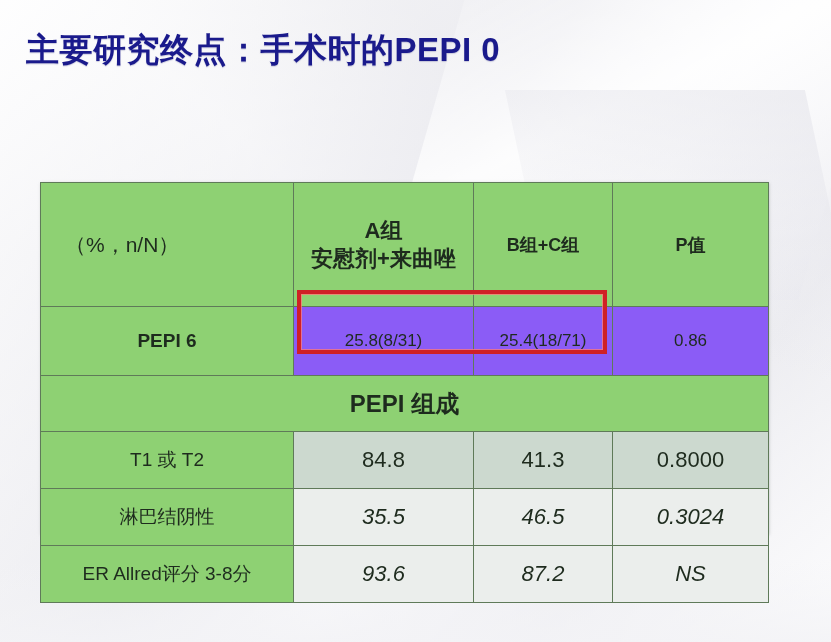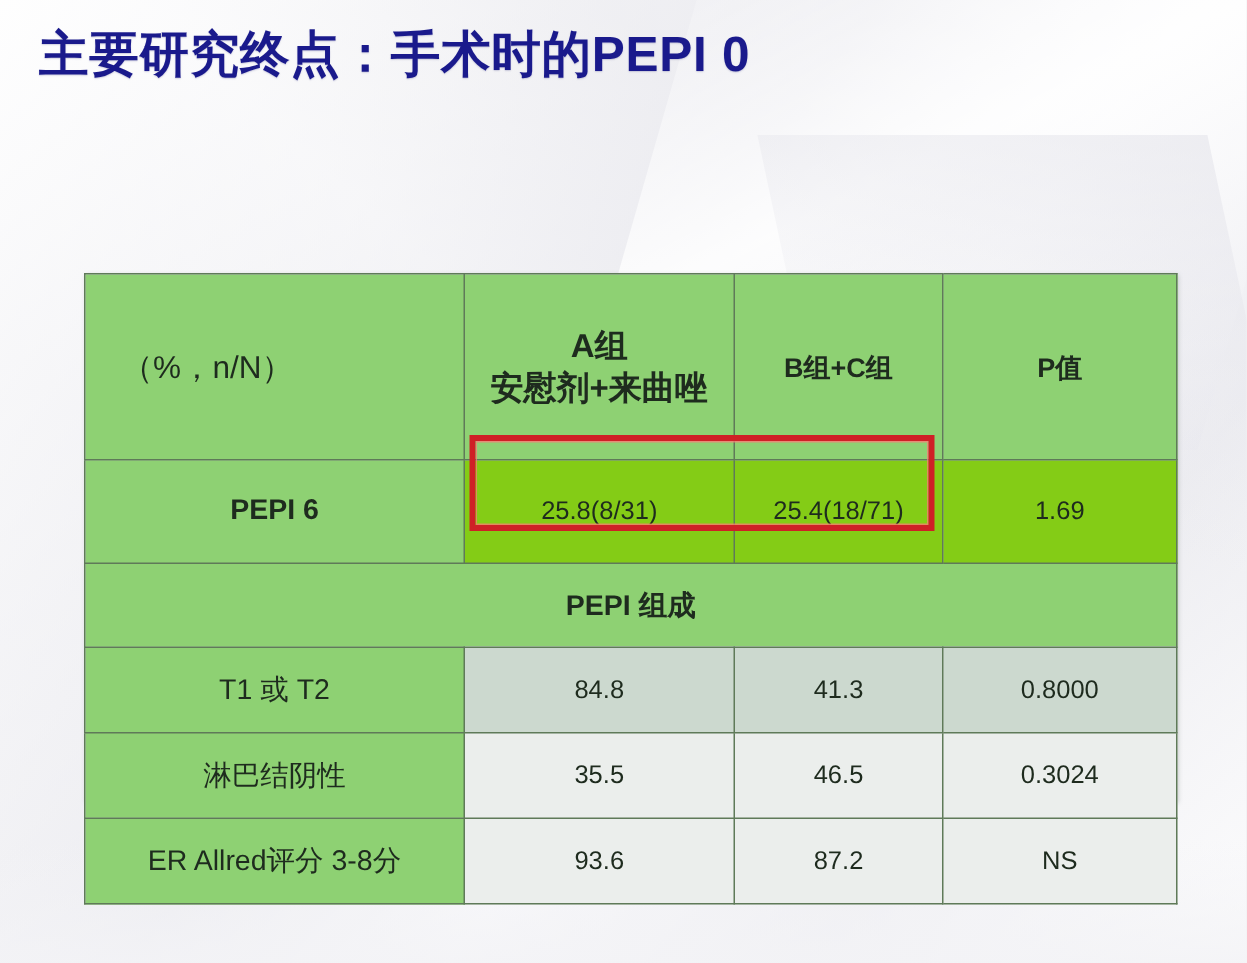--- a/index.html
+++ b/index.html
@@ -44,33 +44,33 @@
     left: 0px; top: 560px;
     width: 831px; height: 82px;
     background: linear-gradient(180deg, rgba(255,255,255,0.0) 0%, rgba(243,243,246,0.85) 100%);
     pointer-events: none;
   }
 
   
   #title {
     position: absolute;
     left: 26px;
-    top: 14px;
+    top: 28px;
     font-size: 33px;
     font-weight: bold;
     color: #1a1a8c;
     letter-spacing: 0.5px;
     text-shadow: 0 1px 1px rgba(120,120,170,0.35);
     white-space: nowrap;
   }
 
   
   #table-wrap {
     position: absolute;
-    left: 56px;
+    left: 40px;
     top: 182px;
     width: 728px;
     height: 352px;
     box-shadow: 1px 1px 3px rgba(90,100,95,0.35);
   }
   table.data-table {
     width: 728px;
     height: 421px;
     border-collapse: collapse;
     table-layout: fixed;
@@ -111,46 +111,47 @@
   
   .row-pepi0 { height: 61px; }
   .rowlabel {
     background: #8ed173;
     text-align: left;
     padding-left: 22px;
     font-weight: bold;
     font-size: 19px;
   }
   .cell-val {
-    background: #84cc16;
+    background: #8b5cf6;
     font-size: 17px;
     color: #30383a;
   }
   .cell-val.pale {
     background: #ebeeec;
+    font-style: italic;
   }
   .cell-val.sage {
     background: #ccd9cf;
   }
 
   
   .section-band {
     background: #8ed173;
     height: 48px;
     font-weight: bold;
-    font-size: 19px;
+    font-size: 24px;
   }
 
   
   .datarow { height: 50.5px; }
   .datarow .rowlabel {
     font-size: 19px;
     font-weight: normal;
   }
-  .datarow .cell-val { font-size: 17px; }
+  .datarow .cell-val { font-size: 22px; }
 
   
   #highlight-box {
     position: absolute;
     left: 257px;
     top: 108px;
     width: 310px;
     height: 64px;
     border: 4px solid #cf2026;
     box-sizing: border-box;
@@ -186,21 +187,21 @@
           <span class="sub">安慰剂+来曲唑</span>
         </td>
         <td class="hdr">B组+C组</td>
         <td class="hdr">P值</td>
       </tr>
 
       <tr class="row-pepi0">
         <td class="rowlabel">PEPI 6</td>
         <td class="cell-val">25.8(8/31)</td>
         <td class="cell-val">25.4(18/71)</td>
-        <td class="cell-val">1.69</td>
+        <td class="cell-val">0.86</td>
       </tr>
 
       <tr>
         <td class="section-band" colspan="4">PEPI 组成</td>
       </tr>
 
       <tr class="datarow">
         <td class="rowlabel">T1 或 T2</td>
         <td class="cell-val sage">84.8</td>
         <td class="cell-val sage">41.3</td>

